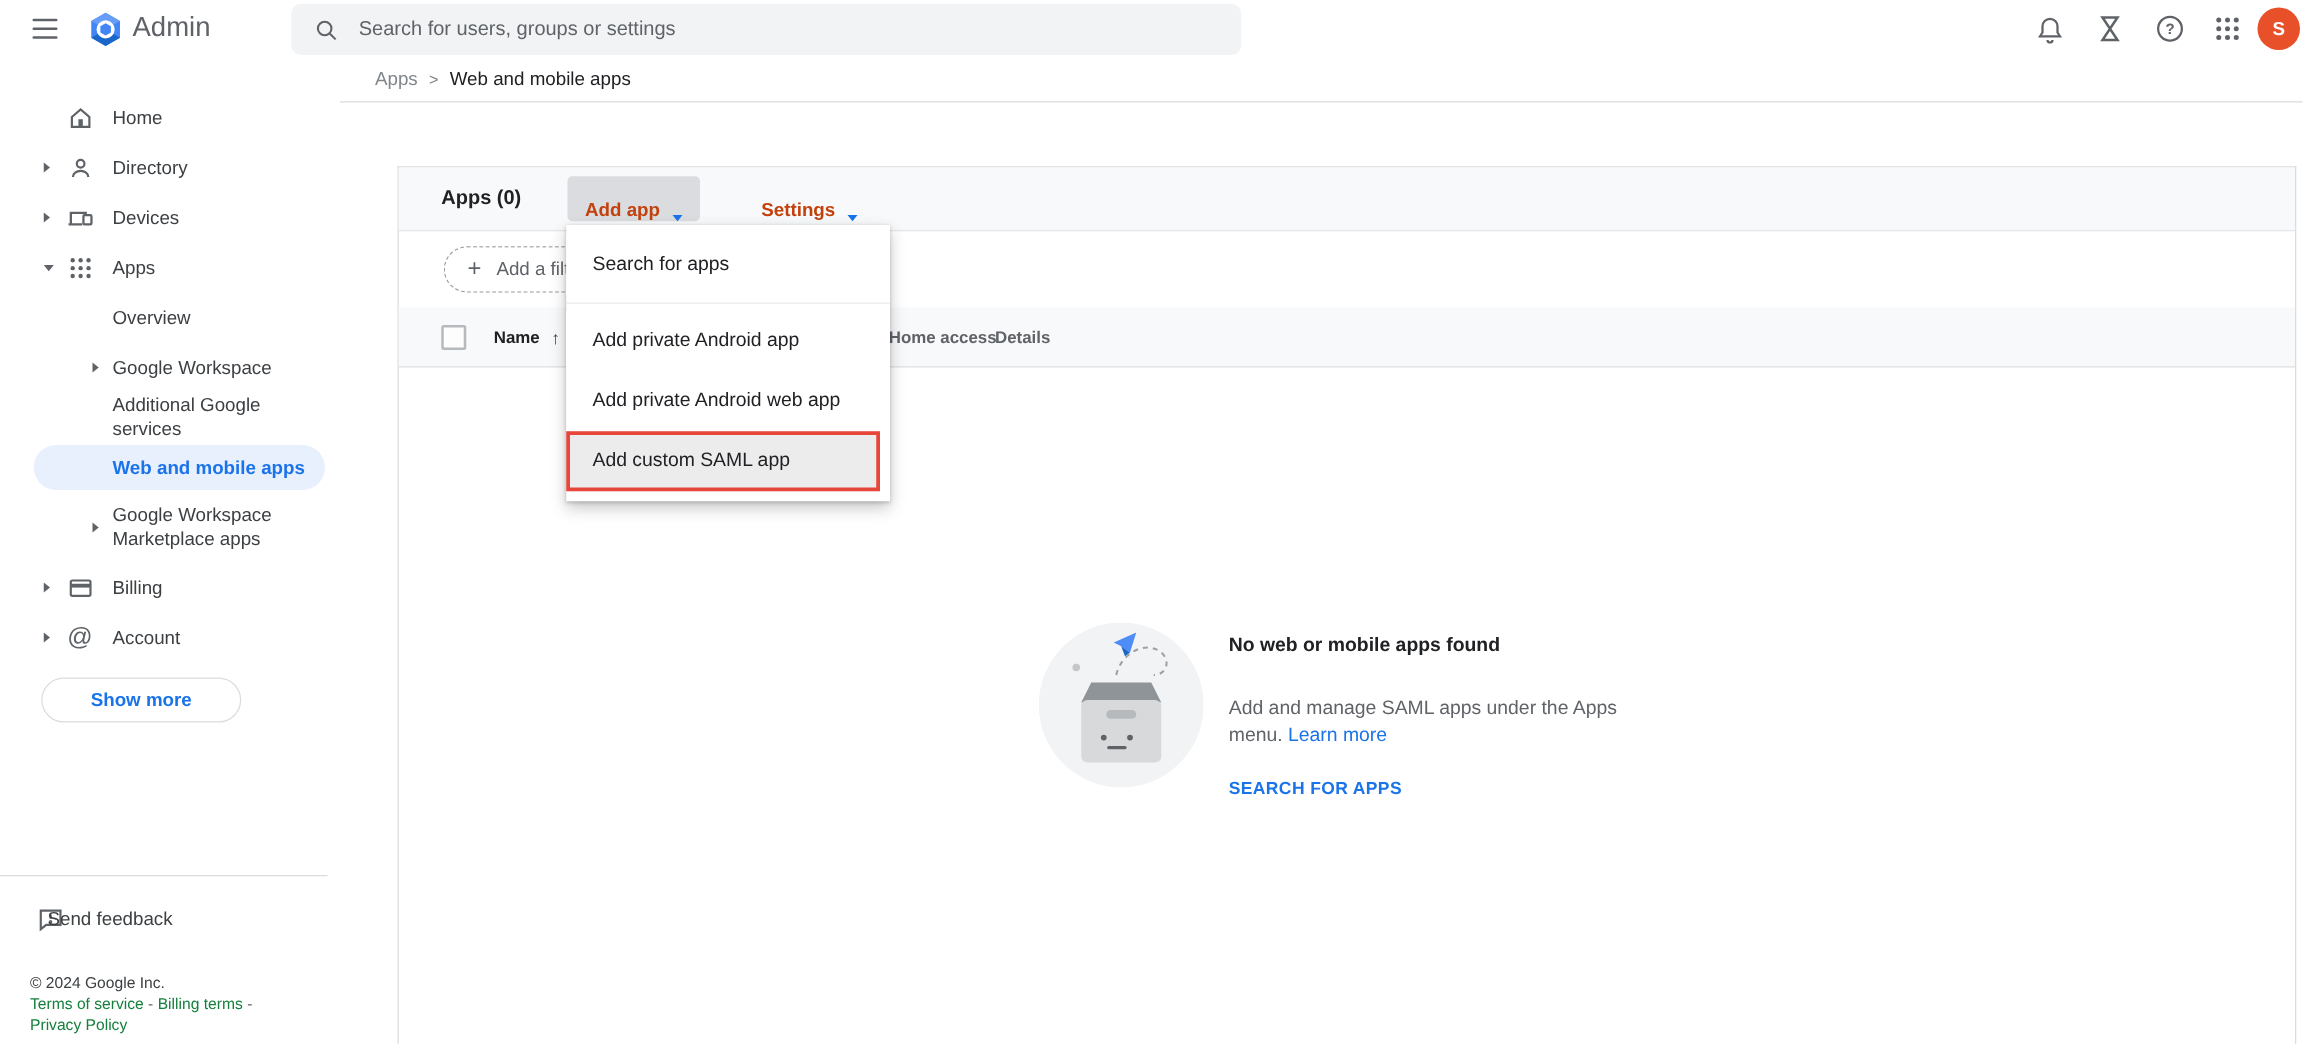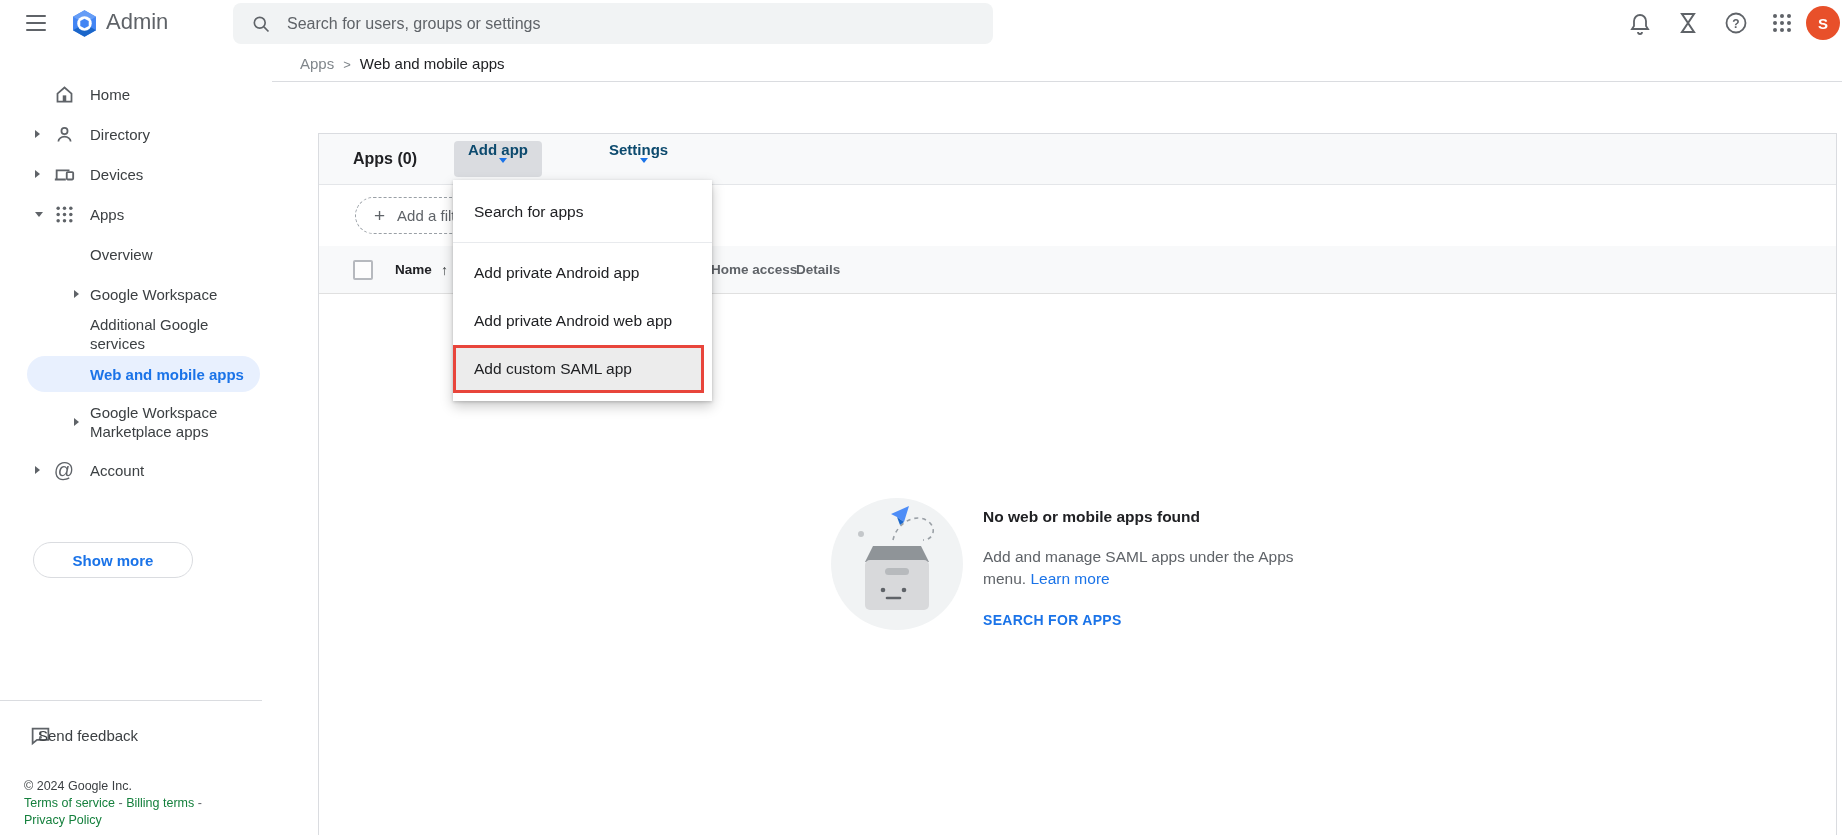--- a/index.html
+++ b/index.html
@@ -45,40 +45,40 @@
   #send-feedback .sb-label { margin-left:38px; width:auto; }
   #sb-footer { position:absolute; top:731px; left:24px; width:205px; font-size:12.5px; line-height:17px; color:#3c4043; }
   #sb-footer a { color:#15803d; text-decoration:none; cursor:pointer; }
   #sb-footer .dash { color:#5f6368; }
 
   
   #main { position:absolute; top:82px; left:272px; right:0; bottom:0; background:#fff; }
   #card { position:absolute; left:46px; top:51px; width:1519px; height:702px; border:1px solid #dadce0; border-bottom:none; background:#fff; }
   #toolbar { position:relative; height:51px; background:#f8f9fa; border-bottom:1px solid #e4e6e9; }
   #apps-count { position:absolute; left:34px; line-height:50px; font-size:16px; font-weight:700; color:#202124; }
-  .tb-btn { position:absolute; top:7px; height:36px; border:none; border-radius:4px; background:transparent; color:#0c4a6e; font-size:15px; font-weight:700; font-family:inherit; padding:0 14px; cursor:pointer; display:flex; align-items:center;flex-direction:column; }
+  .tb-btn { position:absolute; top:7px; height:36px; border:none; border-radius:4px; background:transparent; color:#c2410c; font-size:15px; font-weight:700; font-family:inherit; padding:0 14px; cursor:pointer; display:flex; align-items:flex-end; }
   #add-app-btn { left:135px; background:#dadce0; }
   #settings-btn { left:276px; }
   .caret { display:inline-block; width:0; height:0; border-left:4.5px solid transparent; border-right:4.5px solid transparent; border-top:5.5px solid #1a73e8; margin-left:10px; }
 
   #filter-row { position:relative; height:61px; }
   #filter-chip { position:absolute; left:36px; top:12px; height:37px; border:1px dashed #9aa0a6; border-radius:19px; display:flex; align-items:center; padding:0 18px; color:#5f6368; font-size:15px; cursor:pointer; background:#fff; }
   #filter-chip .plus { font-size:19px; margin-right:12px; color:#5f6368; }
 
   #table-header { position:relative; height:48px; background:#f8f9fa; border-bottom:1px solid #e0e0e0; font-size:13.5px; font-weight:700; color:#5f6368; }
   #row-checkbox { position:absolute; left:34px; top:14px; width:20px; height:20px; border:2px solid #b6b9be; border-radius:2px; background:#fdfdfd; cursor:pointer; }
   #col-name { position:absolute; left:76px; line-height:48px; color:#202124; }
   #sort-icon { position:absolute; left:122px; line-height:48px; font-size:14px; color:#3c4043; cursor:pointer; }
   #col-user-access { position:absolute; left:392px; line-height:48px; }
   #col-details { position:absolute; left:477px; line-height:48px; }
 
   
   #empty-illustration { position:absolute; left:512px; top:364px; }
   #empty-text { position:absolute; left:664px; top:374px; width:330px; }
-  #empty-title { font-size:15.5px; font-weight:700; color:#202124; margin-bottom:20px; }
+  #empty-title { font-size:15.5px; font-weight:700; color:#202124; margin-bottom:30px; }
   #empty-desc { font-size:15.5px; color:#5f6368; line-height:22px; }
   #empty-desc a { color:#1a73e8; text-decoration:none; cursor:pointer; }
   #empty-action { margin-top:22px; font-size:14px; font-weight:700; letter-spacing:.3px; color:#1a73e8; cursor:pointer; }
 
   
   #dropdown { position:absolute; left:453px; top:180px; width:259px; background:#fff; padding:8px 0; box-shadow:0 1px 3px rgba(0,0,0,.18), 0 5px 12px rgba(0,0,0,.22); z-index:30; }
   .menu-item { height:48px; display:flex; align-items:center; padding-left:21px; font-size:15.5px; color:#202124; cursor:pointer; background:#fff; }
   #menu-divider { height:1px; background:#e8eaed; margin:6px 0; }
   #menu-item-saml { background:#ececec; border:3px solid #e8453b; margin-right:8px; padding-left:18px; }
 </style>
@@ -203,20 +203,31 @@
       <span class="sb-label">Additional Google services</span>
     </div>
     <div class="sb-item sub selected">
       <span class="pill"></span>
       <span class="sb-label">Web and mobile apps</span>
     </div>
     <div class="sb-item sub twoline">
       <span class="pill"></span>
         <span class="sb-arrow right sub-pos"></span>
       <span class="sb-label" style="width:150px">Google Workspace Marketplace apps</span>
+    </div>
+    <div class="sb-item">
+      <span class="pill"></span>
+        <span class="sb-arrow right"></span>
+      <span class="sb-icon">
+        <svg width="21" height="21" viewBox="0 0 24 24" fill="none" stroke="#5f6368" stroke-width="2">
+            <rect x="3" y="5" width="18" height="14" rx="1.5"></rect>
+            <rect x="3" y="8" width="18" height="3.5" fill="#5f6368" stroke="none"></rect>
+          </svg>
+      </span>
+      <span class="sb-label">Billing</span>
     </div>
     <div class="sb-item">
       <span class="pill"></span>
         <span class="sb-arrow right"></span>
       <span class="sb-icon" style="font-size:20px;color:#5f6368;">@</span>
       <span class="sb-label">Account</span>
     </div>
   </div>
 
   <button id="show-more">Show more</button>

